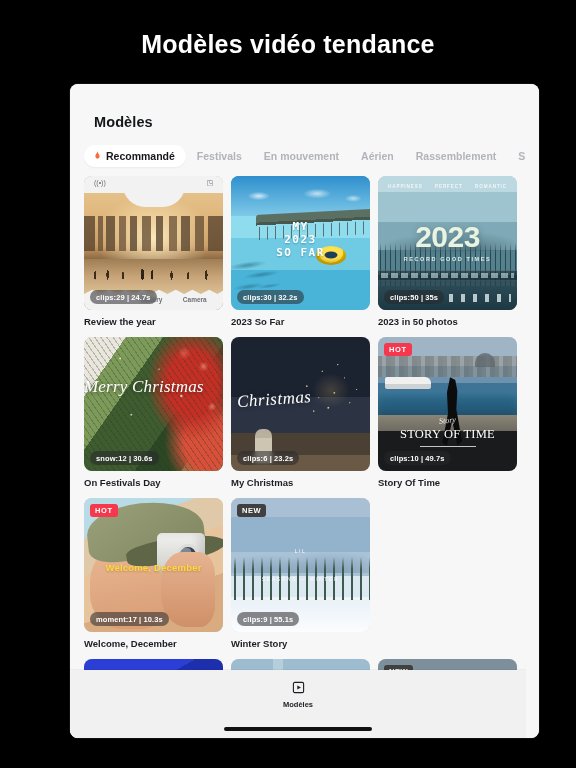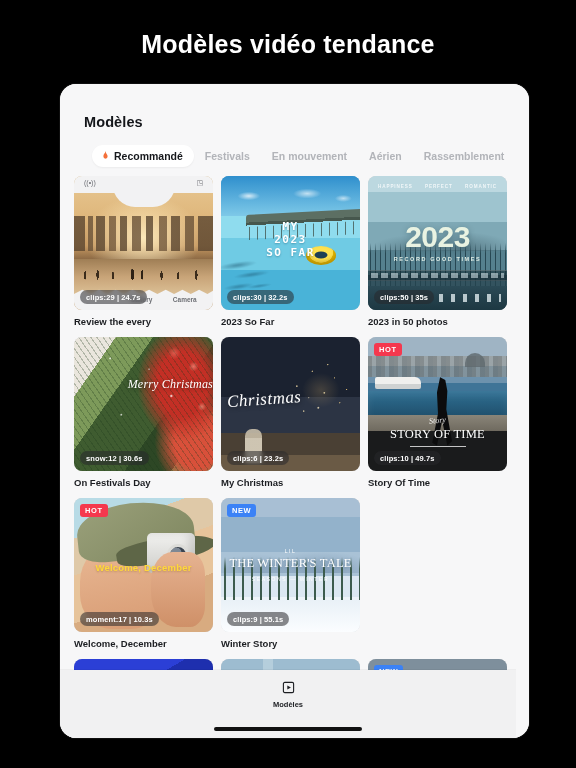--- a/index.html
+++ b/index.html
@@ -12,40 +12,40 @@
   }
 
   .page-title {
     position:absolute; top:30px; left:0; width:576px;
     text-align:center; color:#fff;
     font-size:25px; font-weight:700; letter-spacing:.2px;
   }
 
   
   .device {
-    position:absolute; left:60px; top:84px;
+    position:absolute; left:70px; top:84px;
     width:469px; height:654px;
     background:#f7f7f8;
-    border-radius:16px;
+    border-radius:8px;
     overflow:hidden;
     box-shadow:0 0 0 1px rgba(255,255,255,.06);
   }
   .screen { position:absolute; inset:0; background:#f7f7f8; }
 
   .app-title {
     position:absolute; left:24px; top:30px;
     font-size:14.5px; font-weight:700; color:#14161a;
     letter-spacing:.1px;
   }
 
   
   .tabs {
     position:absolute; left:0; top:58px; width:456px; height:28px;
     display:flex; align-items:center; gap:0px;
-    padding-left:32px; overflow:hidden;
+    padding-left:14px; overflow:hidden;
   }
   .tab {
     font-size:10.5px; color:#b2b4b9; font-weight:600;
     padding:5px 11px; white-space:nowrap; border-radius:14px;
     display:flex; align-items:center; gap:4px;
   }
   .tab.active { background:#fff; color:#16181c; box-shadow:0 1px 2px rgba(0,0,0,.05); padding-left:9px; }
   .flame { width:9px; height:10px; flex:0 0 auto; }
 
   
@@ -69,21 +69,21 @@
     color:#fff; font-size:7.5px; font-weight:700;
     padding:2.5px 6px; border-radius:9px; letter-spacing:.1px;
     backdrop-filter:blur(2px);
   }
   .badge {
     position:absolute; left:6px; top:6px;
     color:#fff; font-size:7.5px; font-weight:800;
     padding:2px 5px; border-radius:3px; letter-spacing:.6px;
   }
   .badge.hot { background:#f5384e; }
-  .badge.new { background:#3b82f6; }
+  .badge.new { background:#404040; }
 
   
   
   .art-sunset { position:absolute; inset:0;
     background:
       radial-gradient(ellipse 60% 45% at 50% 46%, rgba(255,236,190,.95), rgba(236,190,120,0) 70%),
       linear-gradient(180deg,#e8c893 0%,#dfb77c 30%,#c79a62 52%,#8d6a45 62%,#b08a5f 78%,#c9a678 100%);
   }
   .sun-top { position:absolute; left:0; top:0; width:100%; height:17px;
     background:#f2f2f3; }
@@ -208,23 +208,23 @@
       linear-gradient(125deg,#eae6dd 0 18%,#7d9a5a 18% 34%,#3f5c30 34% 62%,#2d4725 62% 82%,#6b8a4d 82% 100%);
   }
   .x-needles { position:absolute; inset:0;
     background:repeating-linear-gradient(55deg, rgba(28,56,26,.5) 0 1px, transparent 1px 5px);
     opacity:.55; }
   .x-bokeh { position:absolute; inset:0;
     background:
       radial-gradient(7px 7px at 86% 22%, rgba(255,170,150,.55), transparent 70%),
       radial-gradient(9px 9px at 72% 12%, rgba(255,150,130,.4), transparent 70%),
       radial-gradient(6px 6px at 92% 52%, rgba(255,190,160,.5), transparent 70%); }
-  .x-text { position:absolute; left:0; top:30%; width:100%; text-align:right;
+  .x-text { position:absolute; left:0; top:30%; width:100%; text-align:left;
     color:#fff; font-family:"Liberation Serif", serif; font-style:italic;
-    font-size:12px; letter-spacing:.2px; text-shadow:0 1px 4px rgba(0,0,0,.45); }
+    font-size:17px; letter-spacing:.2px; text-shadow:0 1px 4px rgba(0,0,0,.45); }
   .x-flakes { position:absolute; inset:0;
     background:
       radial-gradient(2px 2px at 26% 16%, #fff, transparent 70%),
       radial-gradient(2.5px 2.5px at 70% 44%, #fff, transparent 70%),
       radial-gradient(2px 2px at 34% 58%, rgba(255,255,255,.9), transparent 70%),
       radial-gradient(1.5px 1.5px at 54% 24%, rgba(255,255,255,.85), transparent 70%); }
 
   
   .art-spark { position:absolute; inset:0;
     background:linear-gradient(180deg,#1b2230 0 45%,#2c3444 45% 72%,#4a4034 72% 88%,#6a5a45 88% 100%); }
@@ -430,21 +430,21 @@
               <span>((•))</span>
               <span>◳</span>
             </div>
             <div class="wave-strip"></div>
             <div class="shot-labels">
               <span>Gallery</span>
               <span>Camera</span>
             </div>
             <div class="clips">clips:29 | 24.7s</div>
           </div>
-          <div class="cap">Review the every</div>
+          <div class="cap">Review the year</div>
         </div>
 
         <div class="cell">
           <div class="thumb">
             <div class="art-tropic"></div>
             <div class="t-sky"></div>
             <div class="t-clouds"></div>
             <div class="pier"></div>
             <div class="pier-legs"></div>
             <div class="palm-shadow"></div>
@@ -539,21 +539,20 @@
         </div>
 
 
         <div class="cell">
           <div class="thumb">
             <div class="art-winter"></div>
             <div class="w-mtn"></div>
             <div class="w-trees"></div>
             <div class="w-ground"></div>
             <div class="w-lil">LIL</div>
-            <div class="w-title">THE WINTER'S TALE</div>
             <div class="w-sub">SEASONS — WINTER</div>
             <div class="badge new">NEW</div>
             <div class="clips">clips:9 | 55.1s</div>
           </div>
           <div class="cap">Winter Story</div>
         </div>
       </div>
 
       <div class="row">
         <div class="cell">

